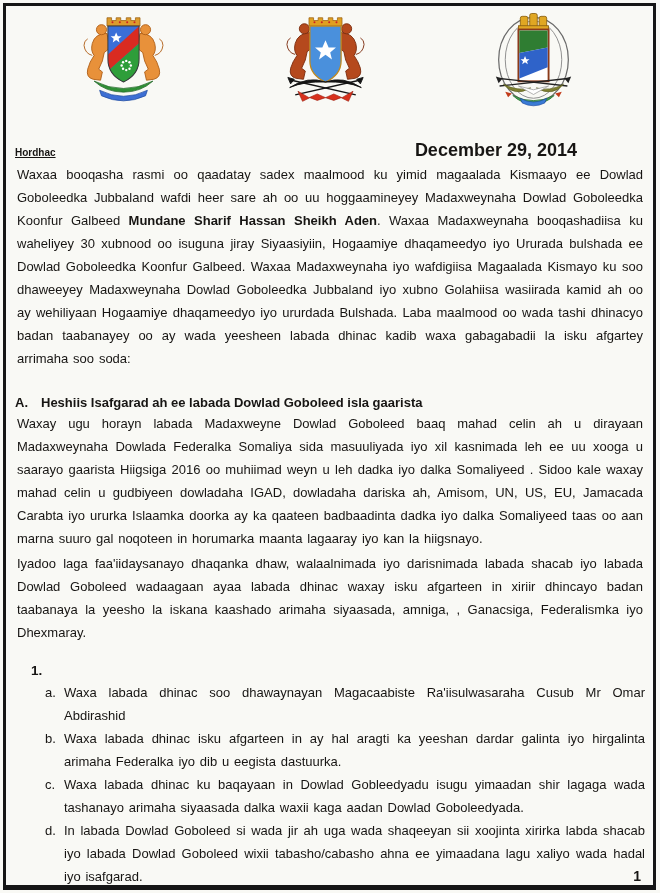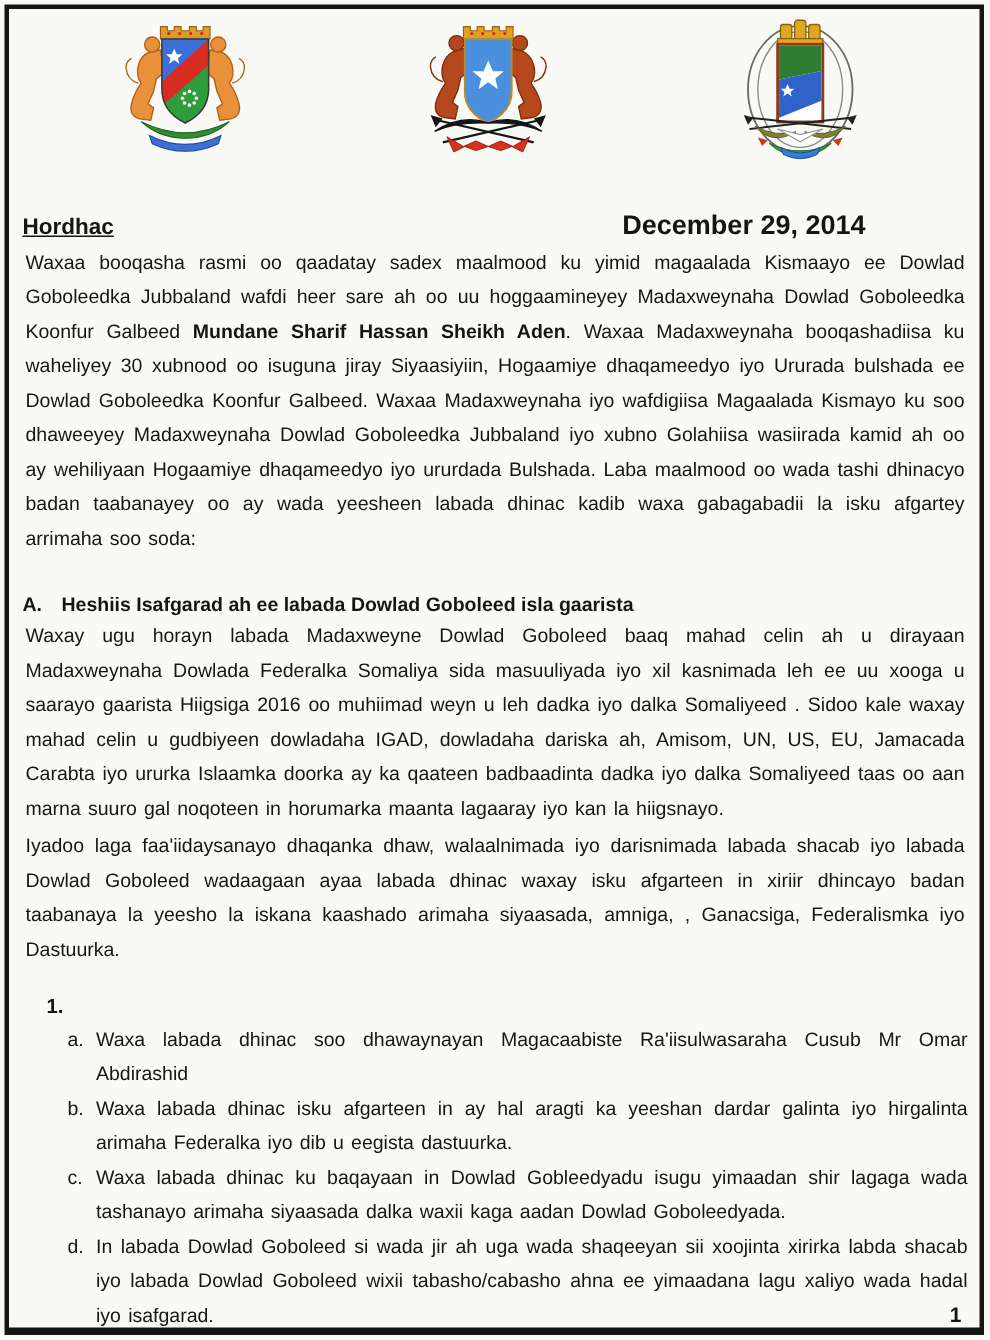--- a/index.html
+++ b/index.html
@@ -14,21 +14,21 @@
   }
   .content{position:relative;padding:8px 15px 0 15px;}
   .emblem-row{
     display:flex;justify-content:space-between;align-items:flex-start;
     padding:4px 55px 0 58px;height:102px;
   }
   .doc-title{margin-top:26px;text-align:center;font-weight:bold;
     font-size:14.5px;line-height:28px;color:#121110;}
   .meta-row{margin-top:17px;display:flex;justify-content:space-between;
     align-items:baseline;padding-right:68px;}
-  .hordhac{font-weight:bold;font-size:15px;text-decoration:underline;}
+  .hordhac{font-weight:bold;font-size:10px;text-decoration:underline;}
   .date{font-weight:bold;font-size:18px;}
   p.body{margin:2px;font-size:13px;line-height:23px;text-align:justify;
     word-spacing:1.2px;}
   .p-intro{margin-top:13px;}
   .sec-a-head{margin-top:25px;display:flex;font-weight:bold;font-size:13px;}
   .sec-a-head .lbl{width:26px;flex:none;}
   .p-a1{margin-top:21px;}
   .p-a2{margin-top:19px;}
   .sec-1-head{margin-top:19px;display:flex;font-weight:bold;font-size:13.5px;
     padding-left:16px;}
@@ -157,21 +157,21 @@
       <span class="date">December 29, 2014</span>
     </div>
 
     <p class="body p-intro"><span>Waxaa booqasha rasmi oo qaadatay sadex maalmood ku yimid magaalada Kismaayo ee Dowlad Goboleedka Jubbaland wafdi heer sare ah oo uu hoggaamineyey Madaxweynaha Dowlad Goboleedka Koonfur Galbeed </span><b>Mundane Sharif Hassan Sheikh Aden</b><span>. Waxaa Madaxweynaha booqashadiisa ku waheliyey 30 xubnood oo isuguna jiray Siyaasiyiin, Hogaamiye dhaqameedyo iyo Ururada bulshada ee Dowlad Goboleedka Koonfur Galbeed. Waxaa Madaxweynaha iyo wafdigiisa Magaalada Kismayo ku soo dhaweeyey Madaxweynaha Dowlad Goboleedka Jubbaland iyo xubno Golahiisa wasiirada kamid ah oo ay wehiliyaan Hogaamiye dhaqameedyo iyo ururdada Bulshada. Laba maalmood oo wada tashi dhinacyo badan taabanayey oo ay wada yeesheen labada dhinac kadib waxa gabagabadii la isku  afgartey arrimaha soo soda:</span></p>
 
     <div class="sec-a-head">
       <span class="lbl">A.</span>
       <span>Heshiis Isafgarad ah  ee labada Dowlad Goboleed isla gaarista</span>
     </div>
     <p class="body p-a1">Waxay ugu horayn labada Madaxweyne Dowlad Goboleed baaq mahad celin ah u dirayaan Madaxweynaha Dowlada Federalka Somaliya sida  masuuliyada iyo xil kasnimada leh ee uu xooga u saarayo gaarista Hiigsiga 2016 oo muhiimad weyn u leh dadka iyo dalka Somaliyeed . Sidoo kale waxay mahad celin u gudbiyeen dowladaha IGAD, dowladaha dariska ah, Amisom, UN, US, EU, Jamacada Carabta iyo ururka Islaamka doorka ay ka qaateen badbaadinta dadka iyo dalka Somaliyeed taas oo aan marna suuro gal noqoteen in  horumarka maanta lagaaray iyo kan la hiigsnayo.</p>
-    <p class="body p-a2">Iyadoo laga faa'iidaysanayo dhaqanka dhaw, walaalnimada iyo darisnimada labada shacab iyo labada Dowlad Goboleed wadaagaan ayaa labada dhinac waxay  isku afgarteen in xiriir dhincayo badan taabanaya la yeesho la iskana kaashado arimaha siyaasada, amniga, ,  Ganacsiga, Federalismka iyo Dastuurka.</p>
+    <p class="body p-a2">Iyadoo laga faa'iidaysanayo dhaqanka dhaw, walaalnimada iyo darisnimada labada shacab iyo labada Dowlad Goboleed wadaagaan ayaa labada dhinac waxay  isku afgarteen in xiriir dhincayo badan taabanaya la yeesho la iskana kaashado arimaha siyaasada, amniga, ,  Ganacsiga, Federalismka iyo Dhexmaray.</p>
 
     <div class="sec-1-head">
       <span class="lbl">1.</span>
     </div>
     <div class="abc-list">
       <div class="abc-item">
         <span class="mk">a.</span>
         <span class="tx">Waxa labada dhinac soo dhawaynayan Magacaabiste Ra'iisulwasaraha Cusub Mr Omar Abdirashid</span>
       </div>
       <div class="abc-item">

